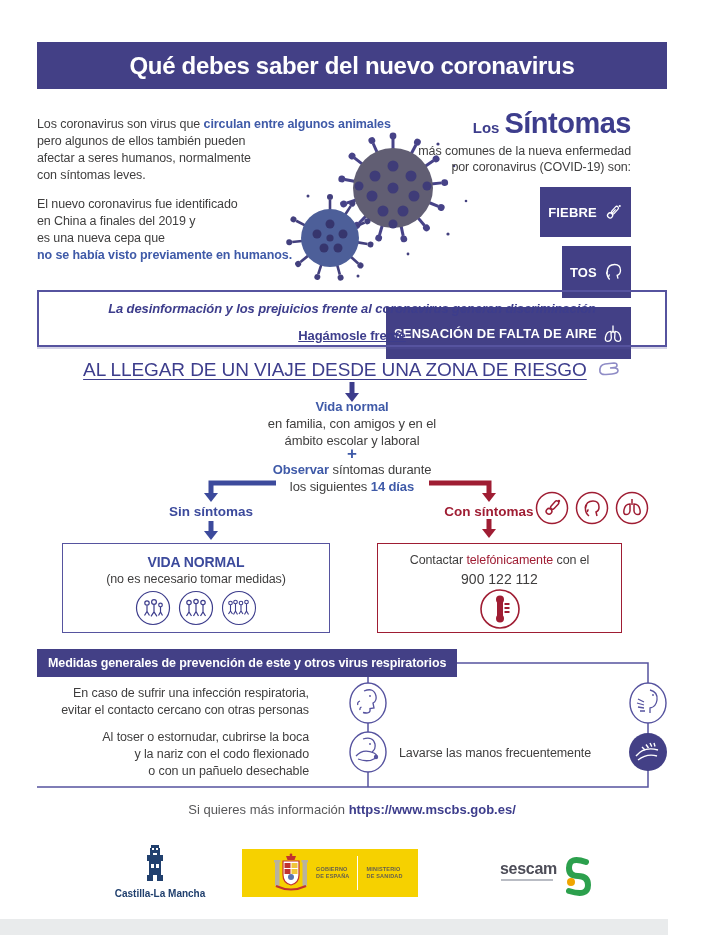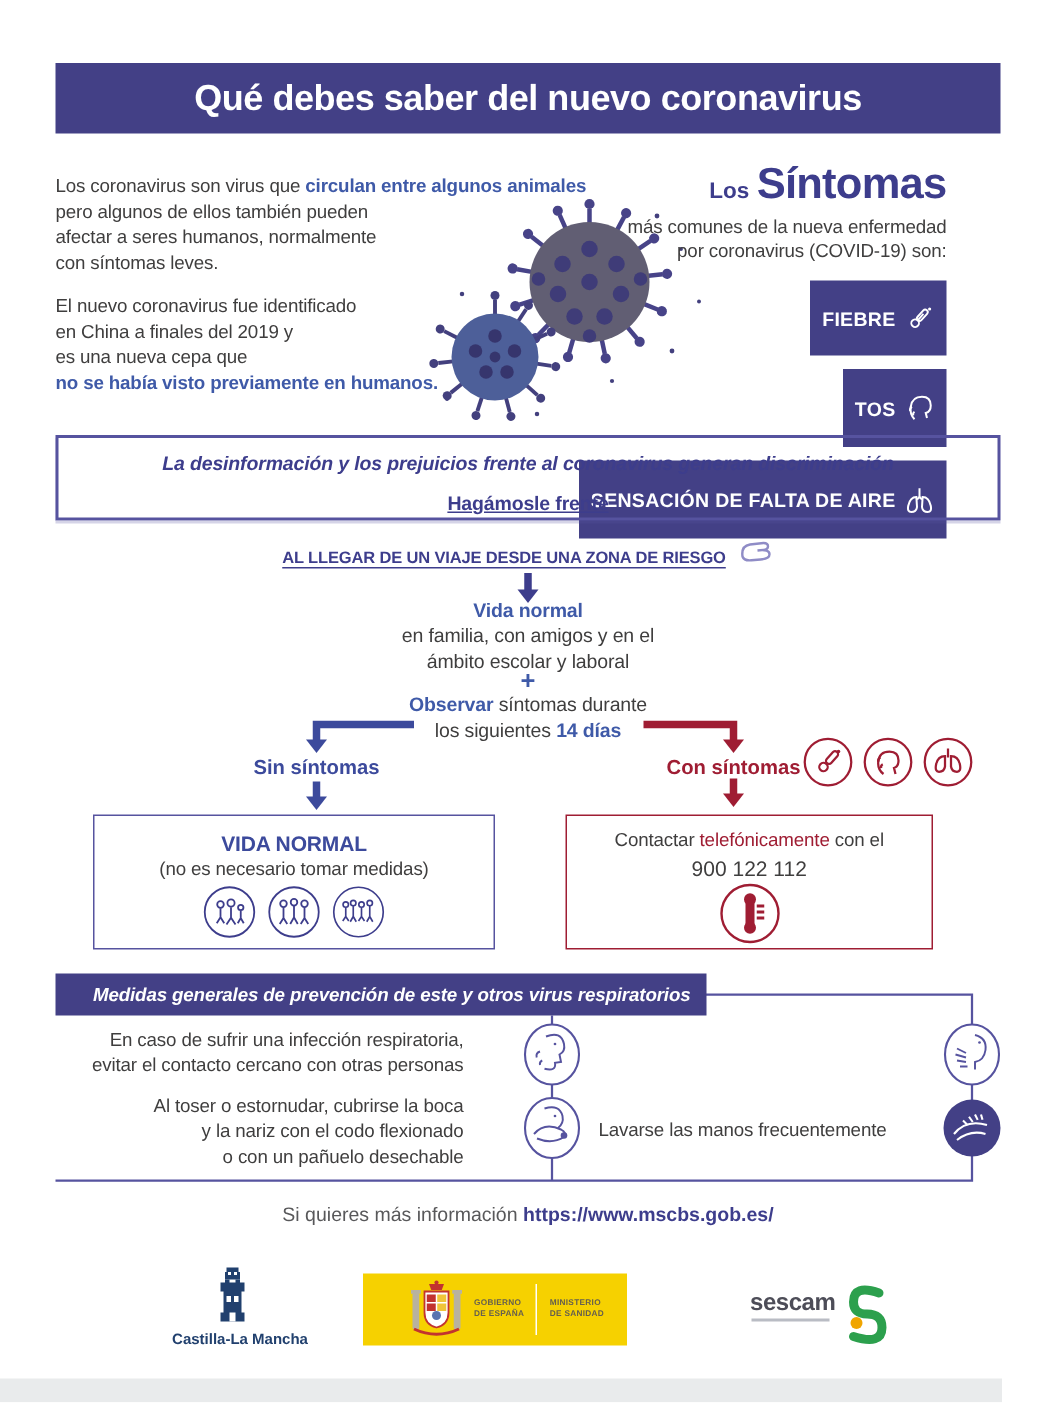--- a/index.html
+++ b/index.html
@@ -21,29 +21,29 @@
   .sym-sub{font-size:12.5px;line-height:16px;text-align:right;letter-spacing:-.1px;}
   .badge{display:inline-flex;align-items:center;gap:6px;background:#434086;color:#fff;
     font-size:13px;font-weight:bold;padding:16px 8px;margin-top:9px;letter-spacing:.2px;}
   .badge svg{display:block;}
   
   .banner{left:37px;top:290px;width:626px;height:53px;border:2px solid #56539f;
     box-shadow:0 2px 0 rgba(86,83,159,.25);text-align:center;color:#3d3d8c;font-weight:bold;font-size:13px;}
   .banner div{letter-spacing:-.1px;}
   
   .fline{left:37px;width:630px;text-align:center;font-size:13px;letter-spacing:-.1px;}
-  .f-heading{color:#3d3d8c;font-weight:bold;font-size:11px;}
+  .f-heading{color:#3d3d8c;font-weight:normal;font-size:19px;}
   .f-heading .und{text-decoration:underline;text-underline-offset:3px;}
   .flabel{font-weight:bold;font-size:13.5px;}
   .box{border:1.5px solid #56539f;text-align:center;}
   .redbox{border-color:#9f1d33;}
   .iconrow{display:flex;justify-content:center;gap:7px;margin-top:4px;}
   
   .mtitle{left:37px;top:649px;background:#434086;color:#fff;font-weight:bold;font-size:12.5px;
-    padding:7px 11px 7px 25px;white-space:nowrap;letter-spacing:-.1px;font-style:italic;}
+    padding:7px 11px 7px 11px;white-space:nowrap;letter-spacing:-.1px;}
   .mtext{font-size:12.5px;line-height:17px;text-align:right;letter-spacing:-.1px;}
   
   .finfo{left:37px;top:802px;width:630px;text-align:center;font-size:13px;color:#58585a;}
   .finfo a{color:#3d3d8c;font-weight:bold;text-decoration:none;}
   .clm-label{left:100px;top:888px;width:120px;text-align:center;font-size:10px;font-weight:bold;color:#21406e;}
   .govbox{left:242px;top:849px;width:176px;height:48px;background:#f6d100;display:flex;align-items:center;}
   .govtxt{font-size:5.5px;font-weight:bold;color:#655f4e;line-height:7px;letter-spacing:.2px;}
   .sescam-word{left:500px;top:860px;font-size:16px;font-weight:bold;color:#4d4d58;letter-spacing:-.3px;}
   .sescam-line{left:501px;top:879px;width:52px;height:2px;background:#b9bcc4;}
   .page-edge-v{left:697px;top:0;width:2px;height:919px;background:#d6d8da;}

